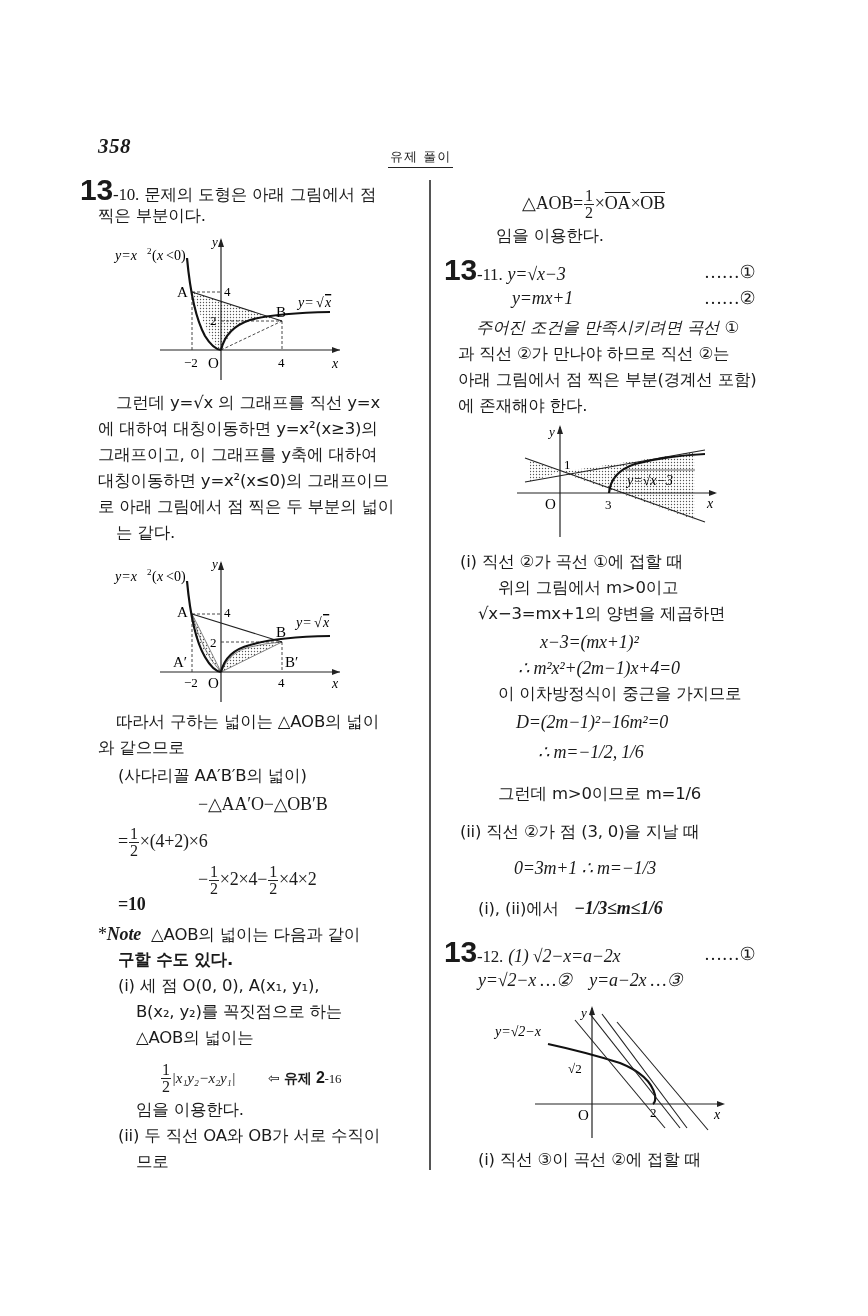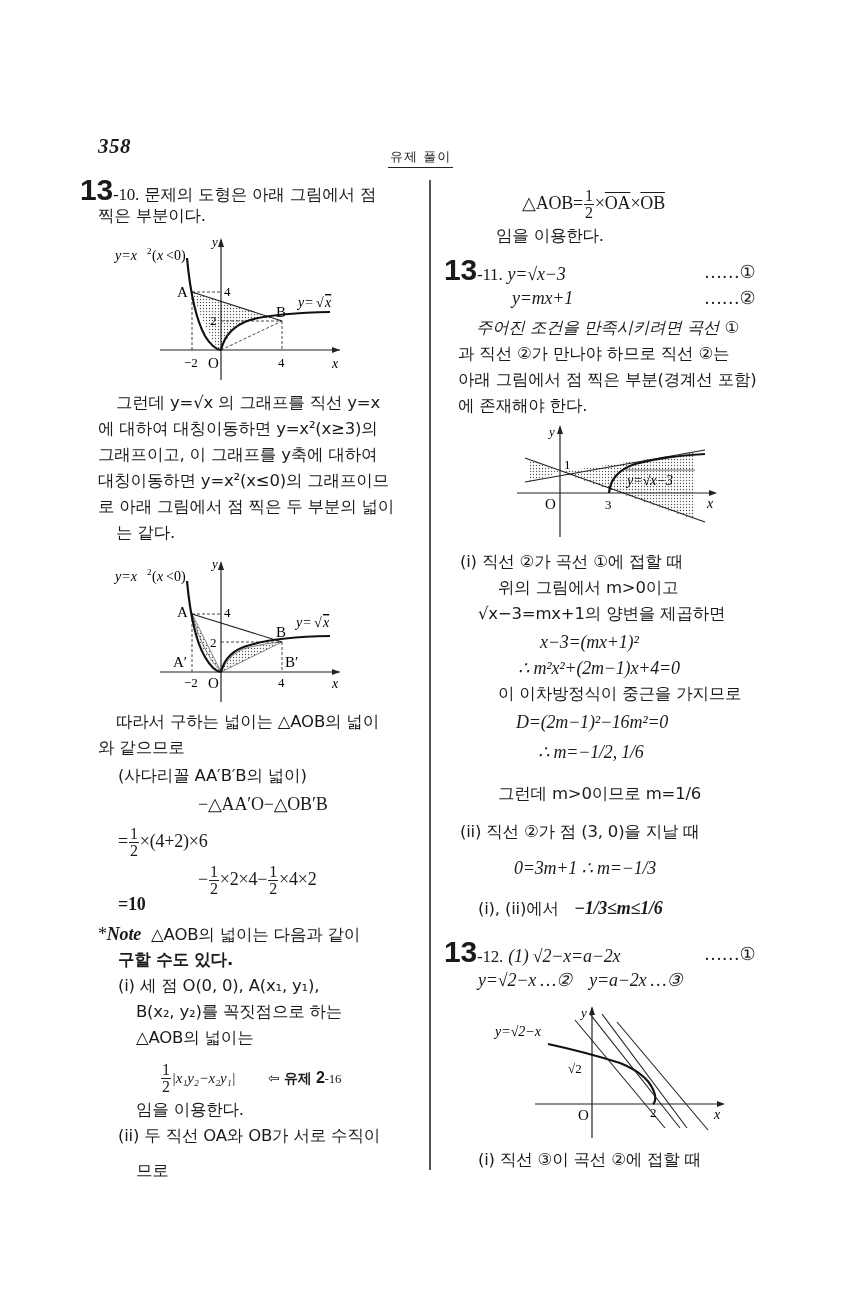--- a/index.html
+++ b/index.html
@@ -164,21 +164,21 @@
   <div class="line" style="left:136px;top:1028px;">△AOB의 넓이는</div>
   <div class="line m" style="left:160px;top:1062px;">
     <span class="frac"><span class="num">1</span><span>2</span></span><span class="mi" style="font-size:15px">|x₁y₂−x₂y₁|</span>
     <span style="display:inline-block;width:24px"></span>
     <span style="font-family:'DejaVu Sans',sans-serif;font-size:14px">⇦</span>
     <span style="font-family:'DejaVu Sans',sans-serif;font-size:14px;font-weight:bold">유제</span>
     <span style="font-family:'Liberation Sans',sans-serif;font-size:16px;font-weight:bold">2</span><span class="small">-16</span>
   </div>
   <div class="line" style="left:136px;top:1100px;">임을 이용한다.</div>
   <div class="line" style="left:118px;top:1126px;">(ii) 두 직선 OA와 OB가 서로 수직이</div>
-  <div class="line" style="left:136px;top:1152px;margin-top:9px;">므로</div>
+  <div class="line" style="left:136px;top:1152px;">므로</div>
 </div>
 
 <div>
 
   <div class="line m" style="left:522px;top:188px;">
     <span>△AOB=</span><span class="frac"><span class="num">1</span><span>2</span></span><span>×</span><span class="ovl">OA</span><span>×</span><span class="ovl">OB</span>
   </div>
   <div class="line" style="left:496px;top:226px;">임을 이용한다.</div>
 
   <div class="line" style="left:444px;top:260px;">

